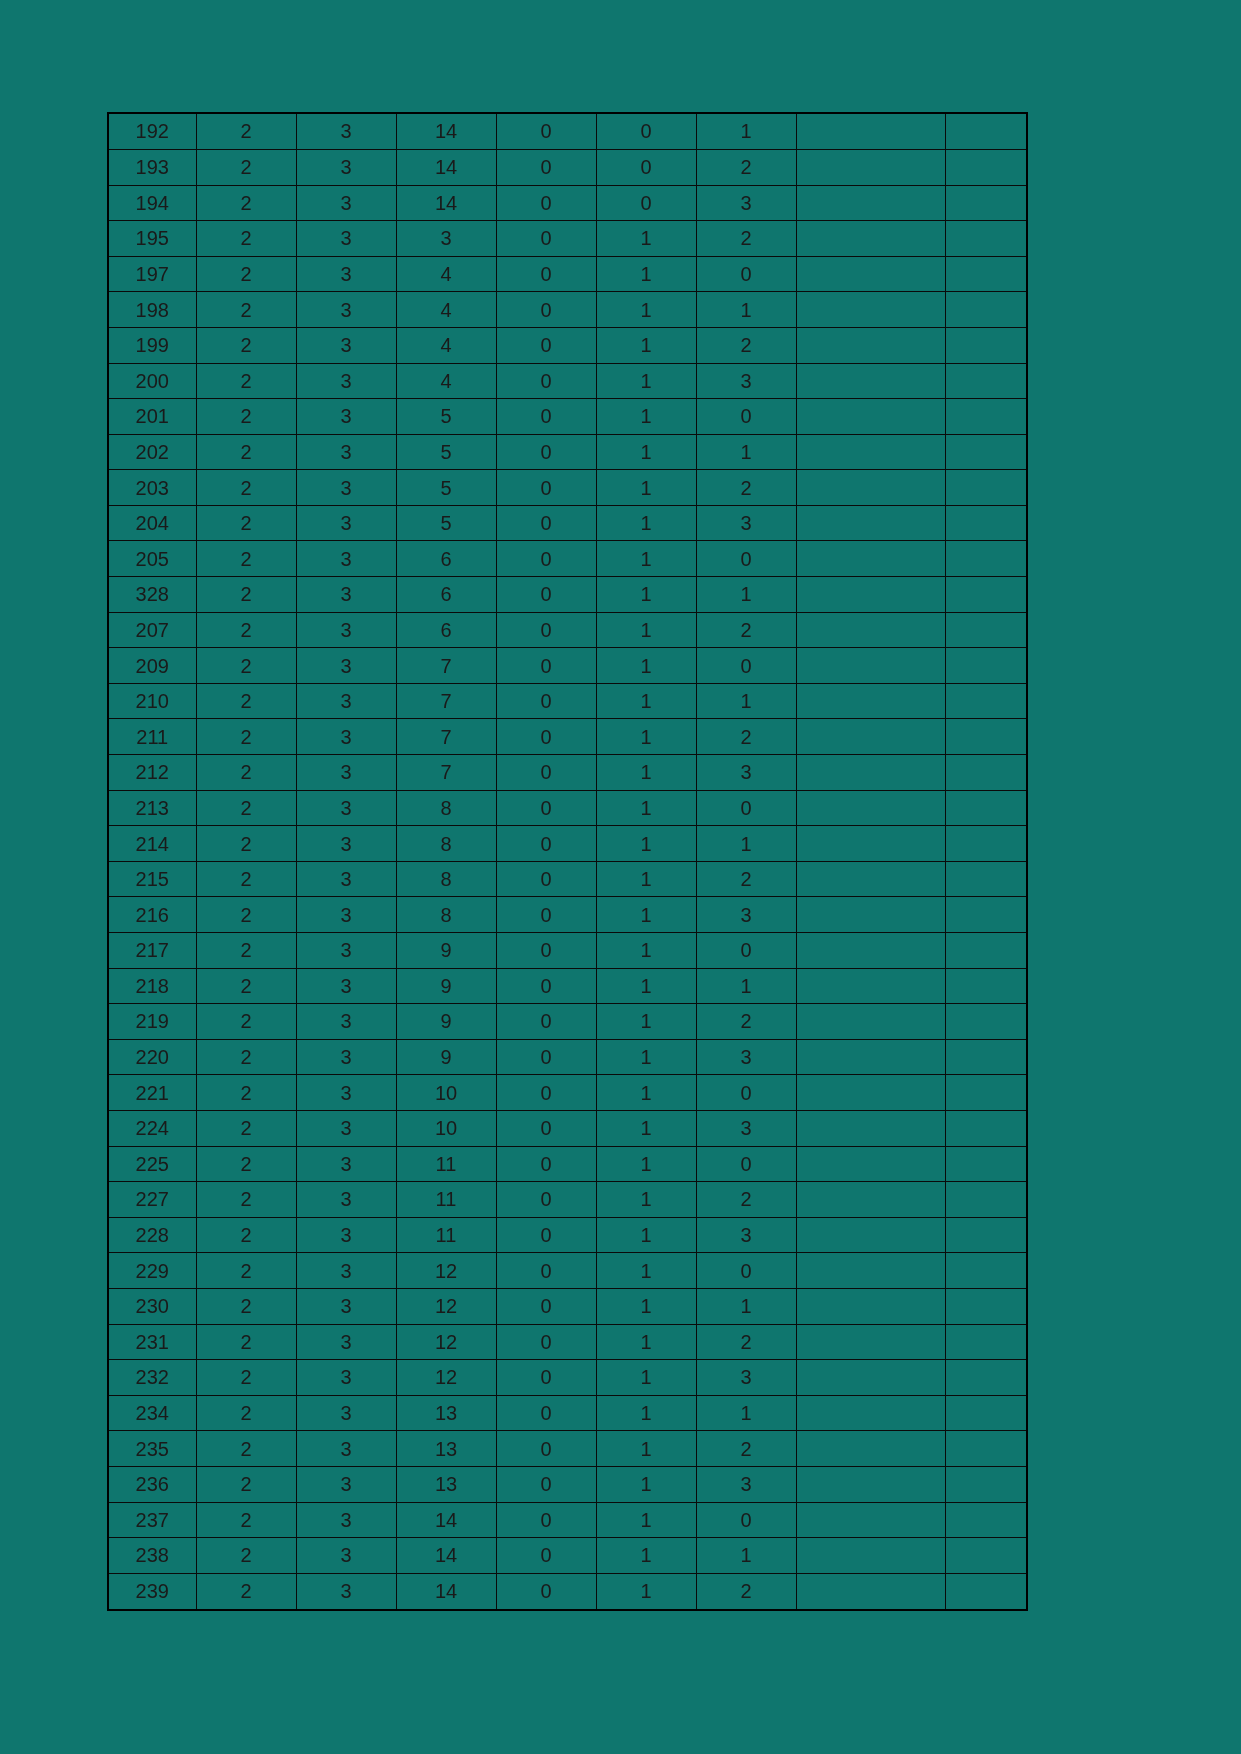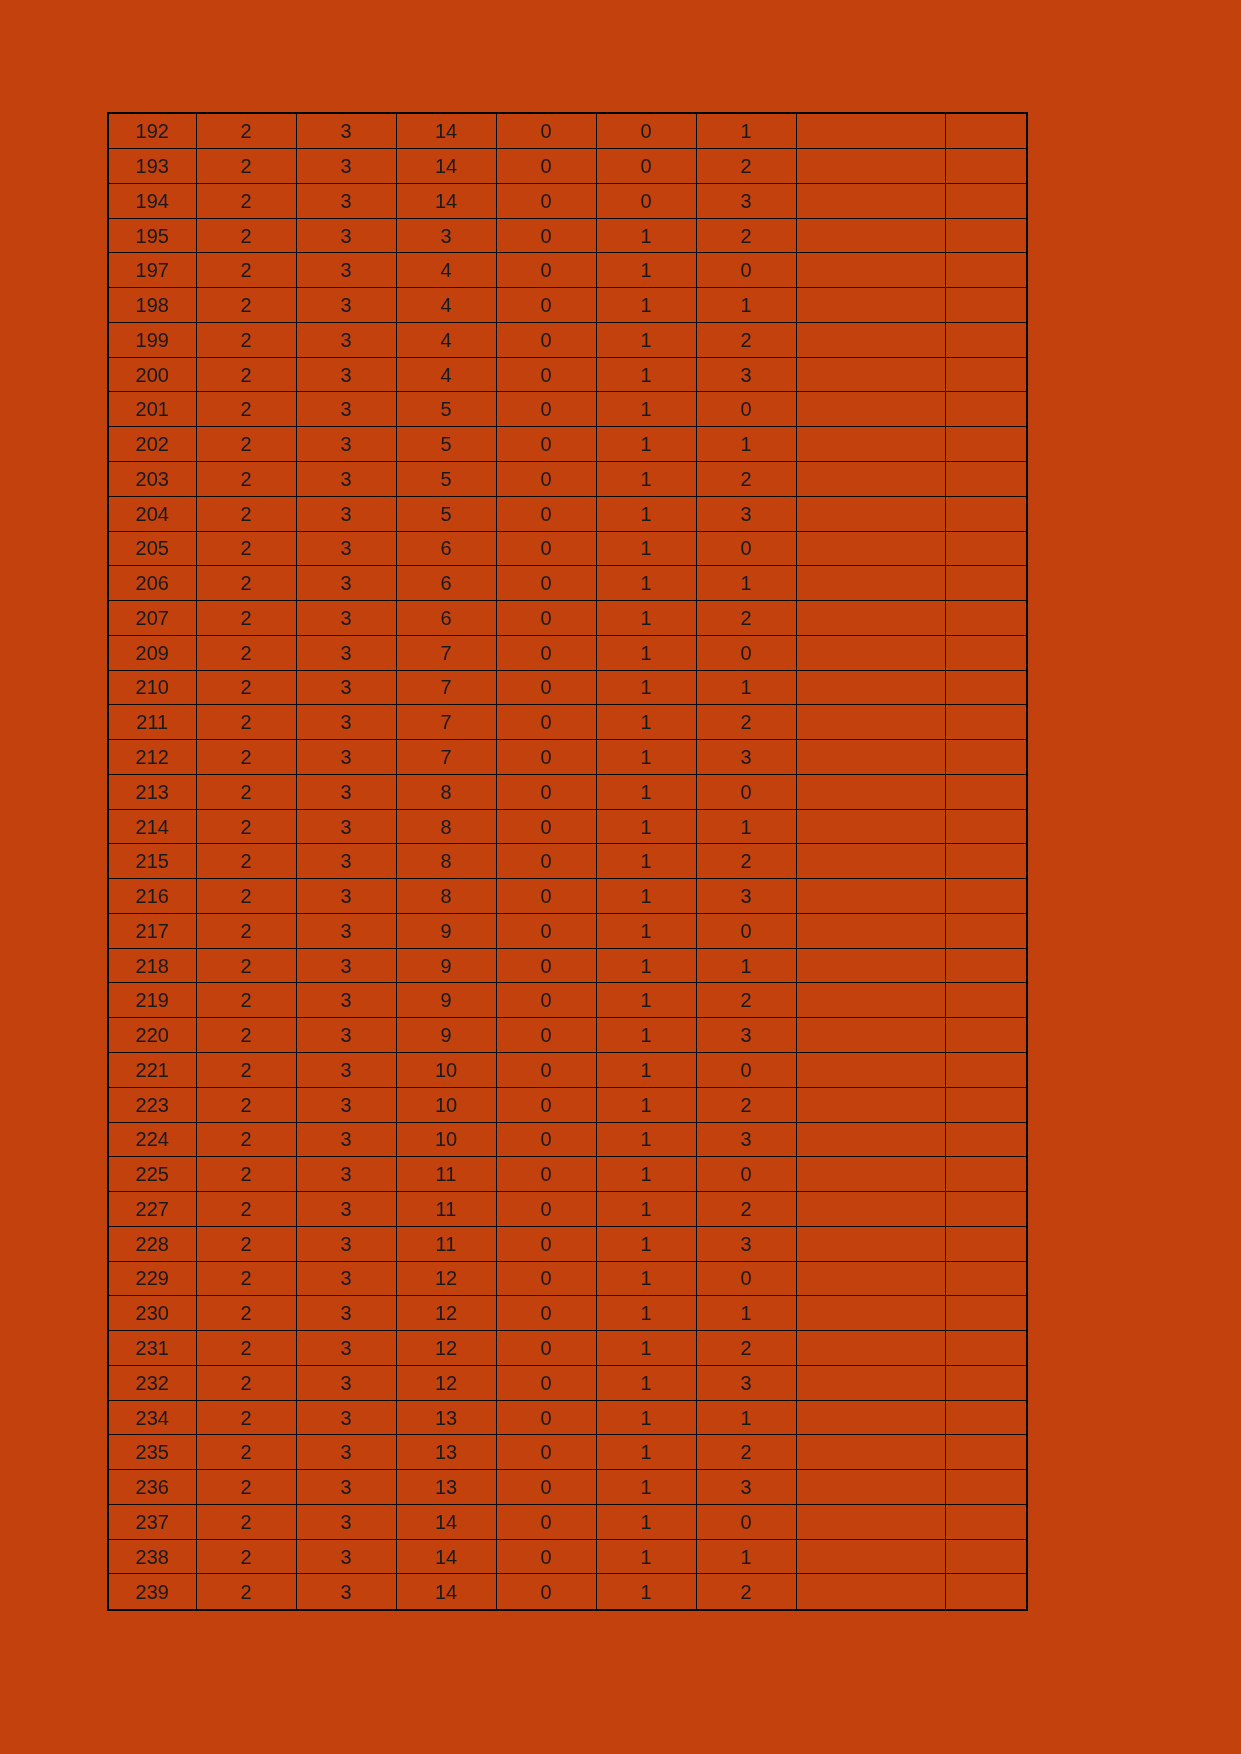--- a/index.html
+++ b/index.html
@@ -4,21 +4,21 @@
 <style>
   html, body {
     margin: 0;
     padding: 0;
     background: #ffffff;
   }
   .page {
     position: relative;
     width: 1241px;
     height: 1754px;
-    background: #c2410c;
+    background: #0f766e;
     font-family: "Liberation Sans", sans-serif;
     overflow: hidden;
   }
   table.data-table {
     position: absolute;
     left: 107px;
     top: 112px;
     width: 919px;
     height: 1499px;
     border-collapse: collapse;
@@ -191,21 +191,21 @@
           <td>2</td>
           <td>3</td>
           <td>6</td>
           <td>0</td>
           <td>1</td>
           <td>0</td>
           <td></td>
           <td></td>
         </tr>
         <tr>
-          <td>206</td>
+          <td>328</td>
           <td>2</td>
           <td>3</td>
           <td>6</td>
           <td>0</td>
           <td>1</td>
           <td>1</td>
           <td></td>
           <td></td>
         </tr>
         <tr>
@@ -352,31 +352,20 @@
           <td></td>
         </tr>
         <tr>
           <td>221</td>
           <td>2</td>
           <td>3</td>
           <td>10</td>
           <td>0</td>
           <td>1</td>
           <td>0</td>
-          <td></td>
-          <td></td>
-        </tr>
-        <tr>
-          <td>223</td>
-          <td>2</td>
-          <td>3</td>
-          <td>10</td>
-          <td>0</td>
-          <td>1</td>
-          <td>2</td>
           <td></td>
           <td></td>
         </tr>
         <tr>
           <td>224</td>
           <td>2</td>
           <td>3</td>
           <td>10</td>
           <td>0</td>
           <td>1</td>

